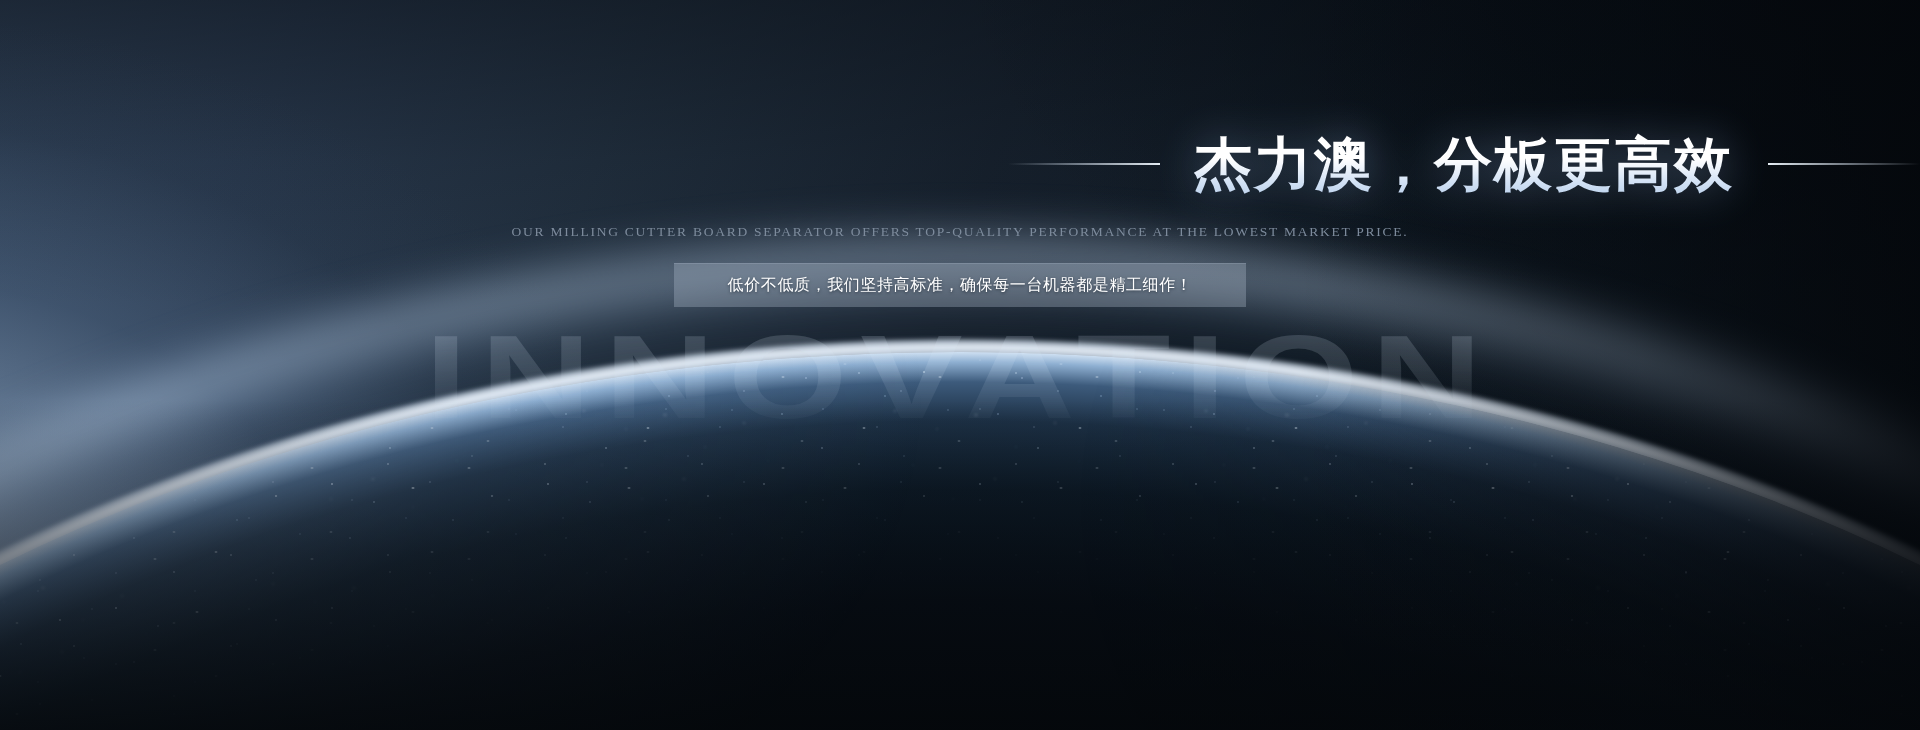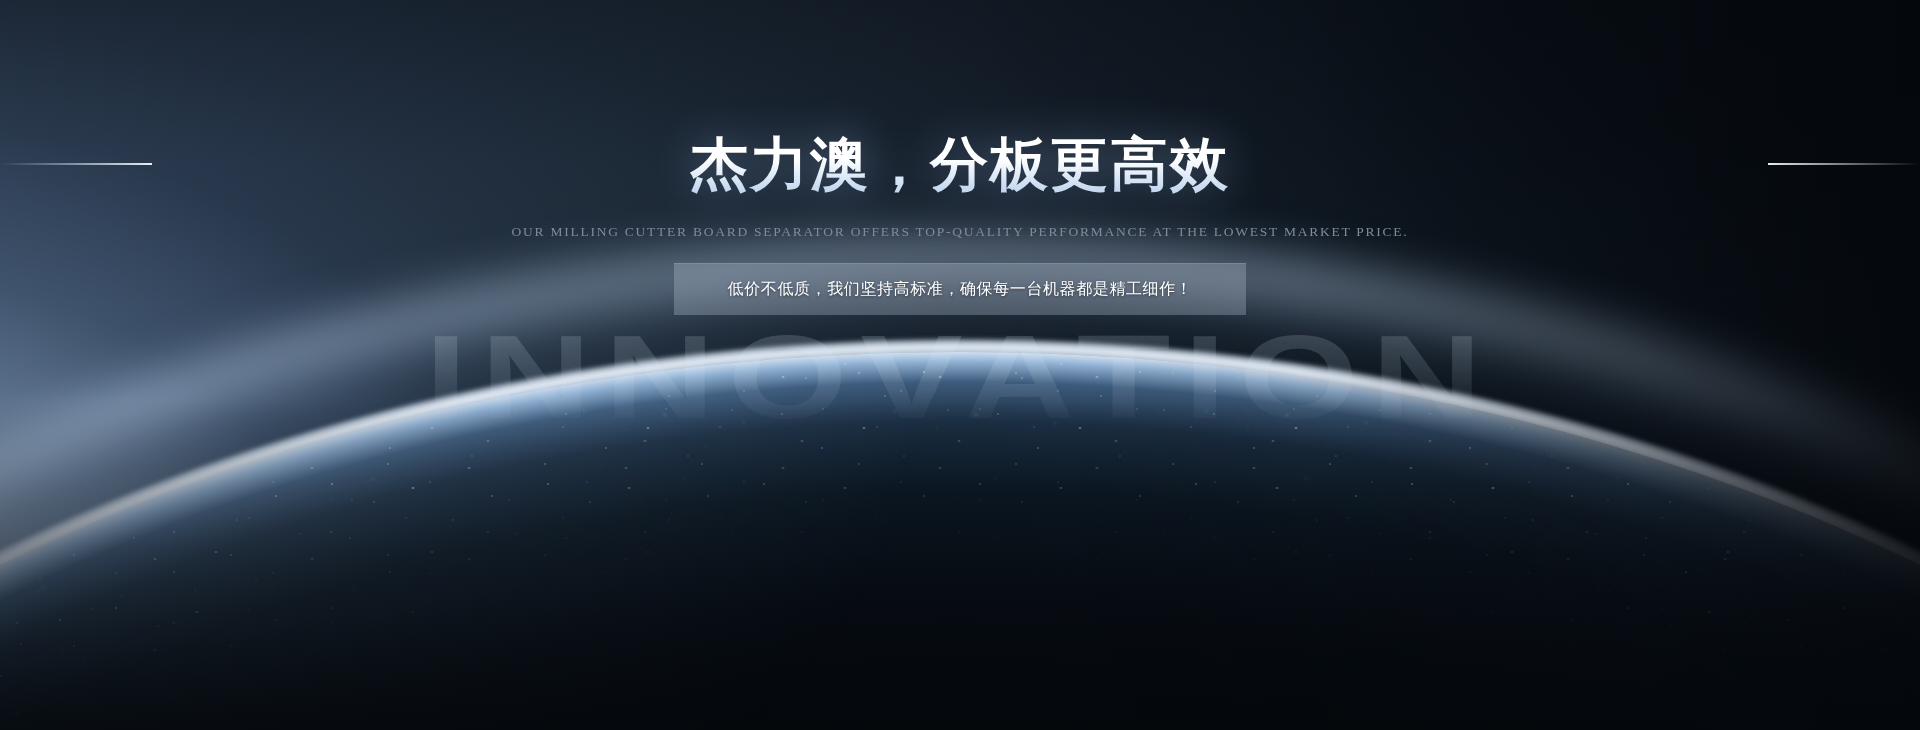--- a/index.html
+++ b/index.html
@@ -248,21 +248,21 @@
   
   .content {
     position:absolute;
     left:0; right:0; top:0;
     z-index:20;
   }
 
   .title-row {
     display:flex;
     align-items:center;
-    justify-content:space-between;
+    justify-content:flex-end;
     gap:34px;
     margin-top:132px;
   }
   .rule {
     width:152px; height:2px;
     flex:none;
   }
   .rule.left {
     background:linear-gradient(to right,
       rgba(226,238,252,0) 0%,
@@ -300,21 +300,21 @@
     color:#7d8b9c;
     white-space:nowrap;
   }
 
   .tagline-row {
     display:flex;
     justify-content:center;
     margin-top:23px;
   }
   .tagline-bar {
-    width:572px; height:52px;
+    width:572px; height:44px;
     display:flex;
     align-items:center;
     justify-content:center;
     background:rgba(190,203,219,0.30);
     border-top:1px solid rgba(214,226,240,0.16);
   }
   .tagline-text {
     font-family:"Liberation Sans", sans-serif;
     font-size:16px;
     font-weight:400;

